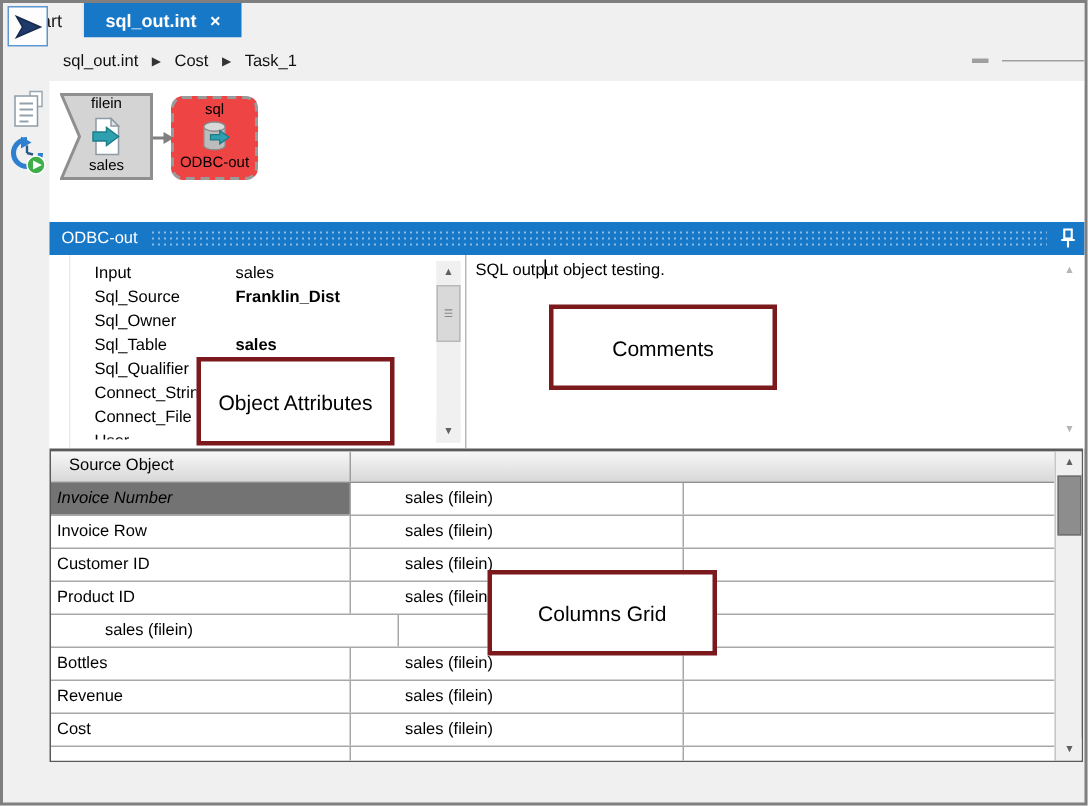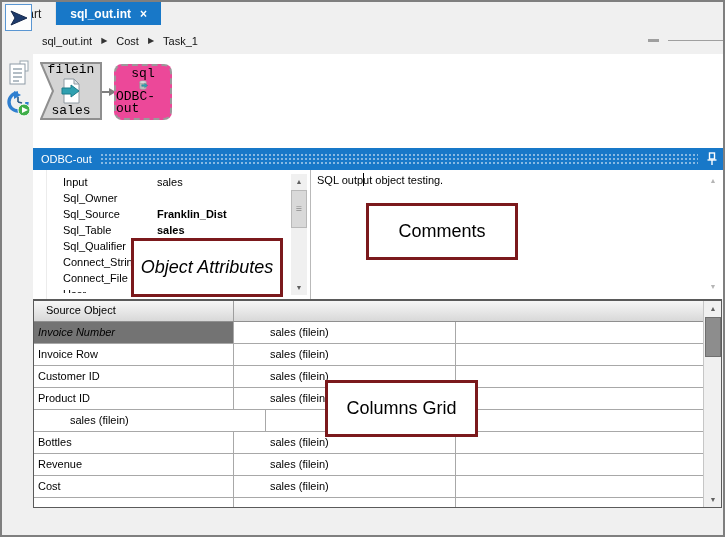--- a/index.html
+++ b/index.html
@@ -18,24 +18,24 @@
   .toolbar { position:absolute; left:0; top:23px; width:721px; height:31px; background:#f0f0f0; }
   .flow-btn { position:absolute; left:3px; top:2px; width:27px; height:27px; background:#fdfdfd; border:1px solid #5a96d2; display:flex; align-items:center; justify-content:center; }
   .breadcrumb { position:absolute; left:40px; top:0; height:31px; display:flex; align-items:center; gap:9px; font-size:11px; color:#111; }
   .crumb-sep { font-size:8px; color:#333; }
   .handle-dash { position:absolute; right:64px; top:14px; width:11px; height:3px; background:#9f9f9f; }
   .handle-line { position:absolute; right:0; top:15px; width:55px; height:1px; background:#9f9f9f; }
   
   .side-icon { position:absolute; left:5px; width:24px; height:28px; display:flex; align-items:center; justify-content:center; }
   
   .canvas { position:absolute; left:31px; top:52px; width:690px; height:94px; background:#fff; }
-  .node { position:absolute; display:flex; flex-direction:column; align-items:center; justify-content:space-between; padding:2px 0 3px; font-size:13px; color:#000;font-family:Liberation Mono, monospace; }
+  .node { position:absolute; display:flex; flex-direction:column; align-items:center; justify-content:space-between; padding:2px 0 3px; font-size:10px; color:#000; }
   .node-filein { left:7px; top:8px; width:62px; height:58px; }
   .filein-shape { position:absolute; inset:0; z-index:0; }
-  .node-sql { left:81px; top:10px; width:58px; height:56px; background:#ec4899; border:2px dashed #9a9a9a; border-radius:8px; }
+  .node-sql { left:81px; top:10px; width:58px; height:56px; background:#ef4444; border:2px dashed #9a9a9a; border-radius:8px; }
   .node-label, .node-name { position:relative; z-index:1; line-height:12px; }
   .node-icon { position:relative; z-index:1; width:26px; height:26px; }
   .flow-arrow { position:absolute; left:69px; top:33px; width:14px; height:10px; }
   
   .panel-header { position:absolute; left:31px; top:146px; width:690px; height:22px; background:#1878c8; display:flex; align-items:center; padding:0 5px 0 8px; }
   .panel-title { color:#fff; font-size:11px; white-space:nowrap; }
   .panel-dots { flex:1; height:12px; margin:0 8px;
     background-image:radial-gradient(rgba(255,255,255,.5) .7px, transparent .9px);
     background-size:4px 4px; }
   
@@ -69,22 +69,22 @@
   .g-c1.selected { background:#737373;font-style:italic; }
   .grid-vscroll { position:absolute; right:0; top:0; width:18px; height:206px; background:#f0f0f0; border-left:1px solid #c6c6c6; }
   .grid-vscroll .up { top:0; width:18px; }
   .grid-vscroll .down { bottom:0; width:18px; }
   .grid-thumb { position:absolute; left:1px; top:16px; width:16px; height:40px; background:#8d8d8d; border:1px solid #6f6f6f; }
   
   .bottom-tabs { position:absolute; left:0; top:507px; width:721px; height:26px; background:#f0f0f0; display:flex; align-items:center; padding-left:33px; }
   .b-tab { font-size:12px; color:#101010; padding:4px 7px; cursor:default; white-space:nowrap; }
   .b-tab.active { background:#fbfbfb; color:#0f6fb4; }
   
-  .annot { position:absolute; background:#fff; border:3px solid #7b191c; display:flex; align-items:center; justify-content:center; font-size:18px; color:#000; z-index:10; }
-  .annot-attrs { left:129px; top:236px; width:152px; height:59px;font-style:italic; }
+  .annot { position:absolute; background:#fff; border:3px solid #7b191c; display:flex; align-items:center; justify-content:center; font-size:14px; color:#000; z-index:10; }
+  .annot-attrs { left:129px; top:236px; width:132px; height:59px; }
   .annot-comments { left:364px; top:201px; width:152px; height:57px; }
   .annot-grid { left:323px; top:378px; width:153px; height:57px; }
 </style>
 </head>
 <body>
 
 <div class="window">
 
   <div class="tabbar">
     <div class="doc-tab inactive">
@@ -175,27 +175,27 @@
   <div class="content">
     <div class="attr-panel">
       <div class="attr-gutter"></div>
       <div class="attr-list">
   <div class="attr-row">
     <span class="attr-label">Input</span>
     <span class="attr-value">sales</span>
   </div>
 
   <div class="attr-row">
-    <span class="attr-label">Sql_Owner</span>
-    <span class="attr-value"></span>
-  </div>
-
-  <div class="attr-row">
     <span class="attr-label">Sql_Source</span>
     <span class="attr-value bold">Franklin_Dist</span>
+  </div>
+
+  <div class="attr-row">
+    <span class="attr-label">Sql_Owner</span>
+    <span class="attr-value"></span>
   </div>
 
   <div class="attr-row">
     <span class="attr-label">Sql_Table</span>
     <span class="attr-value bold">sales</span>
   </div>
 
   <div class="attr-row">
     <span class="attr-label">Sql_Qualifier</span>
     <span class="attr-value"></span>

